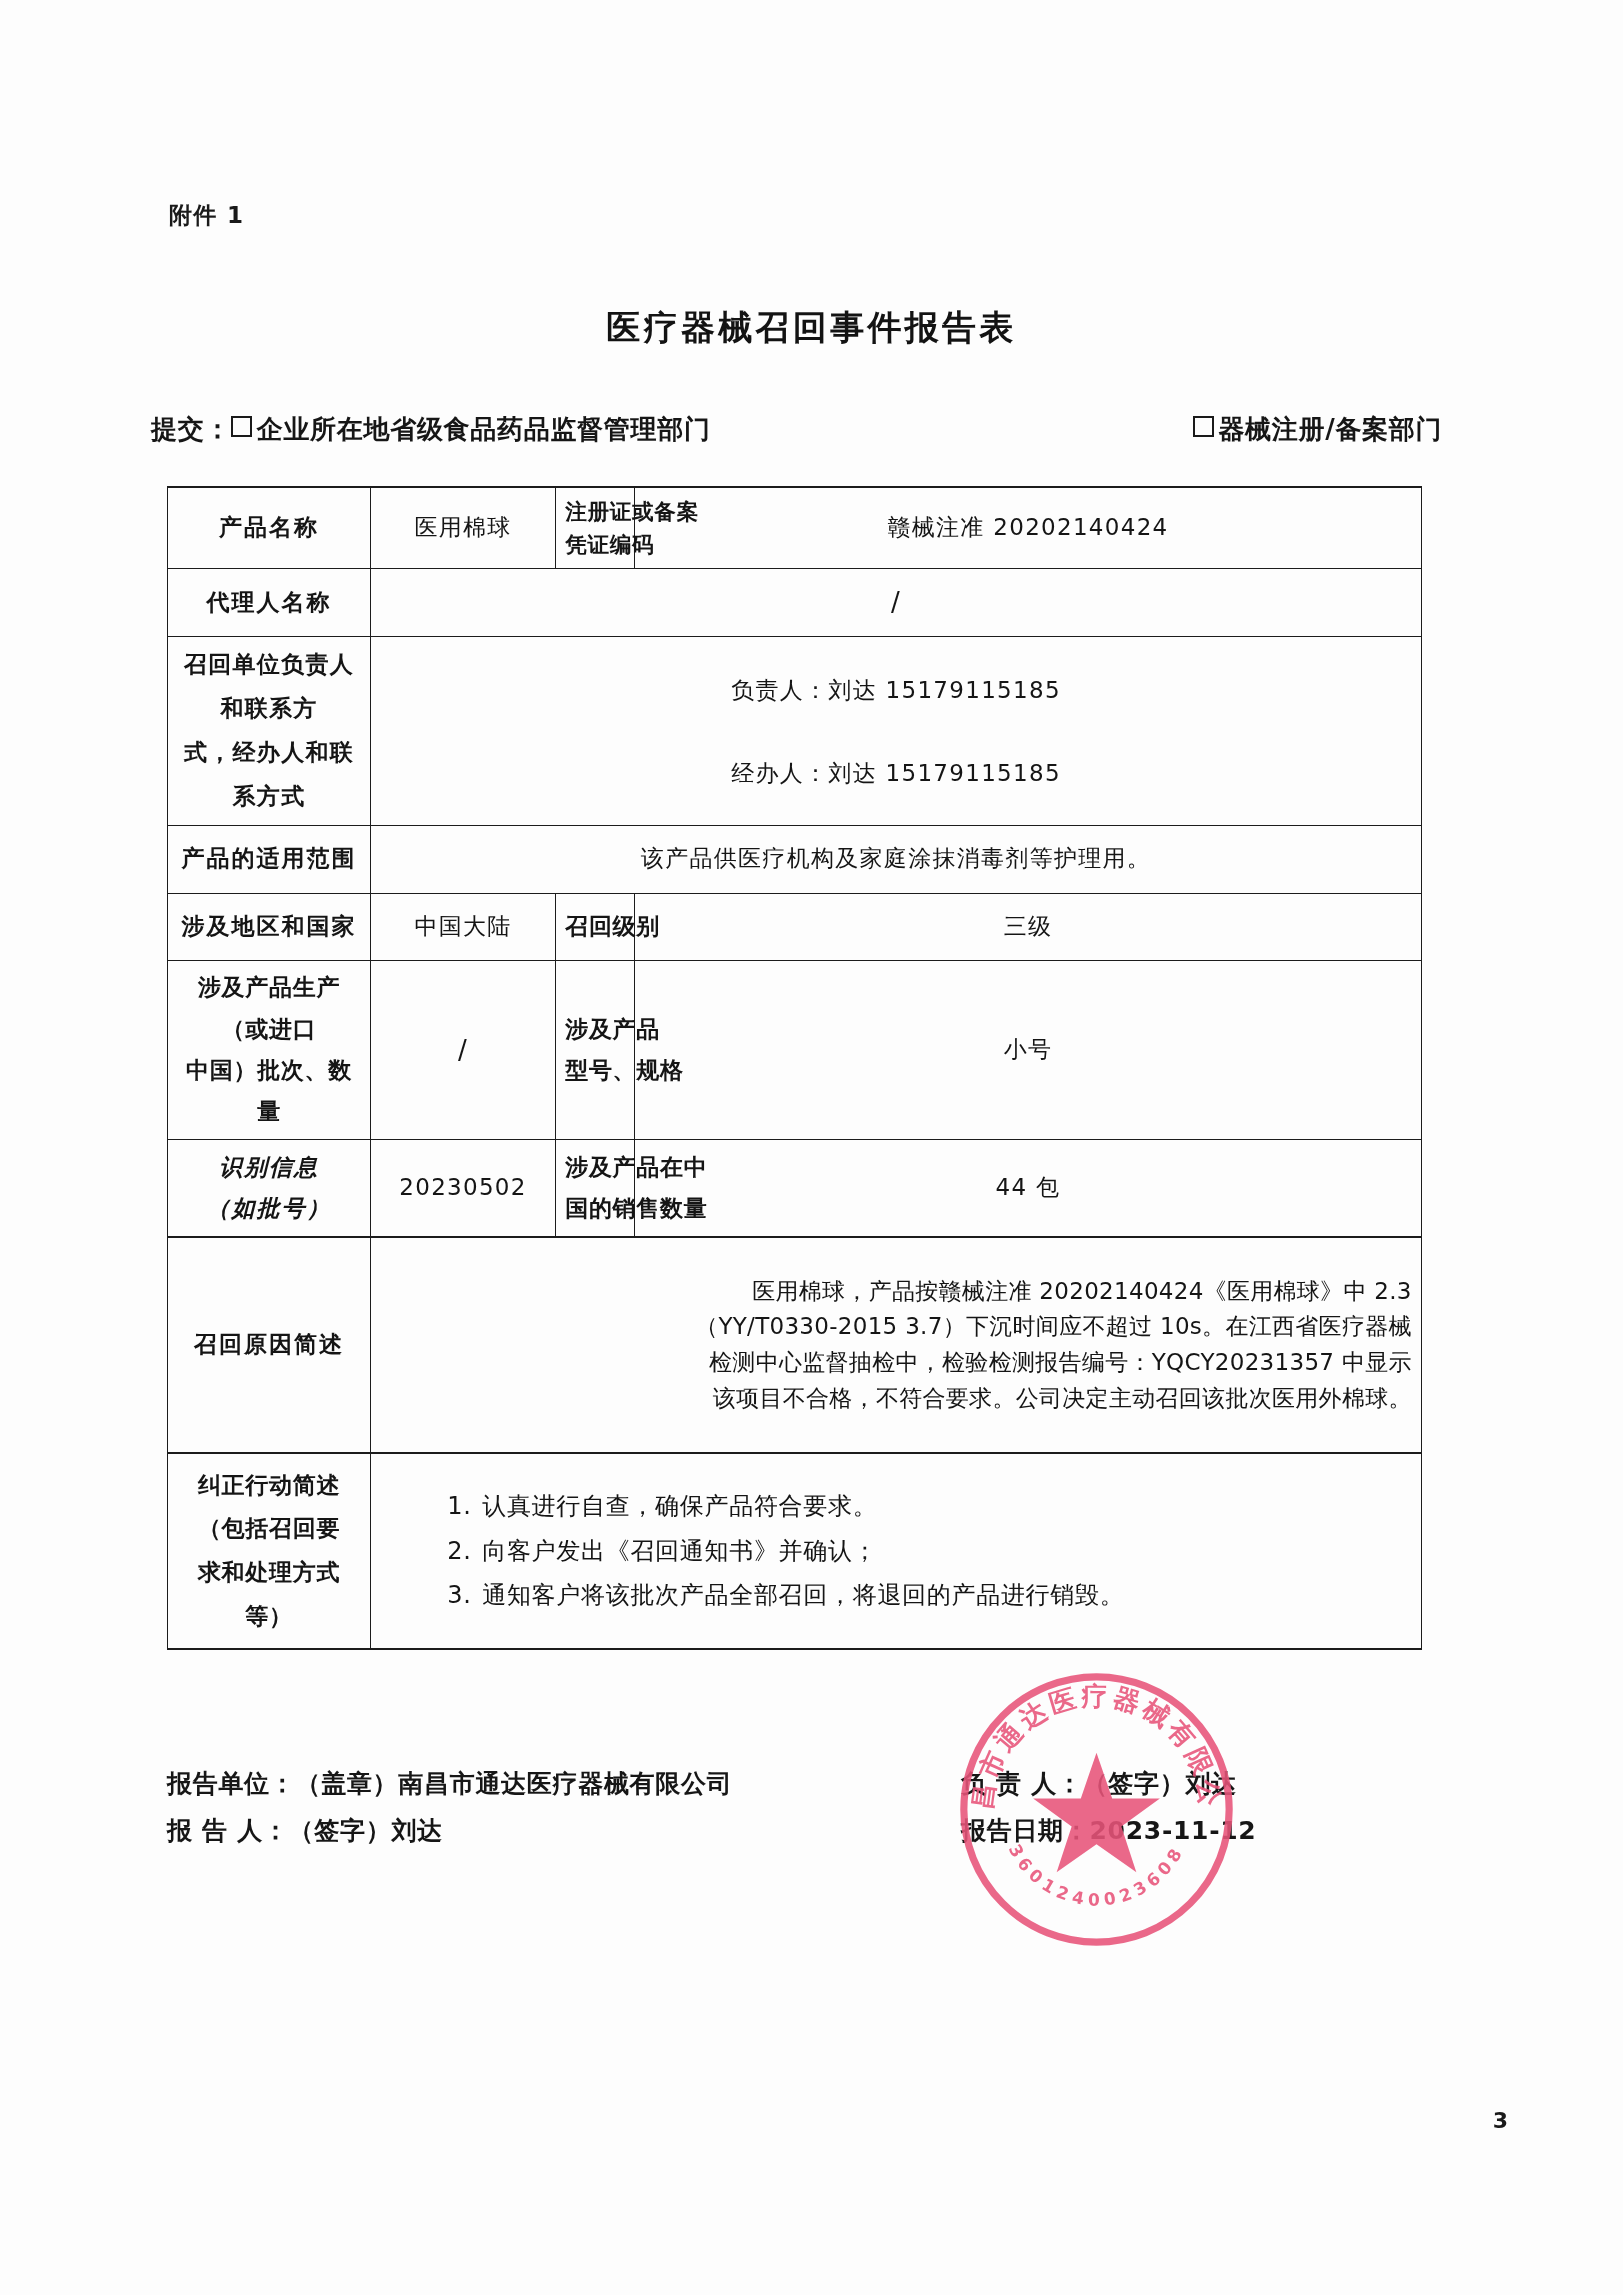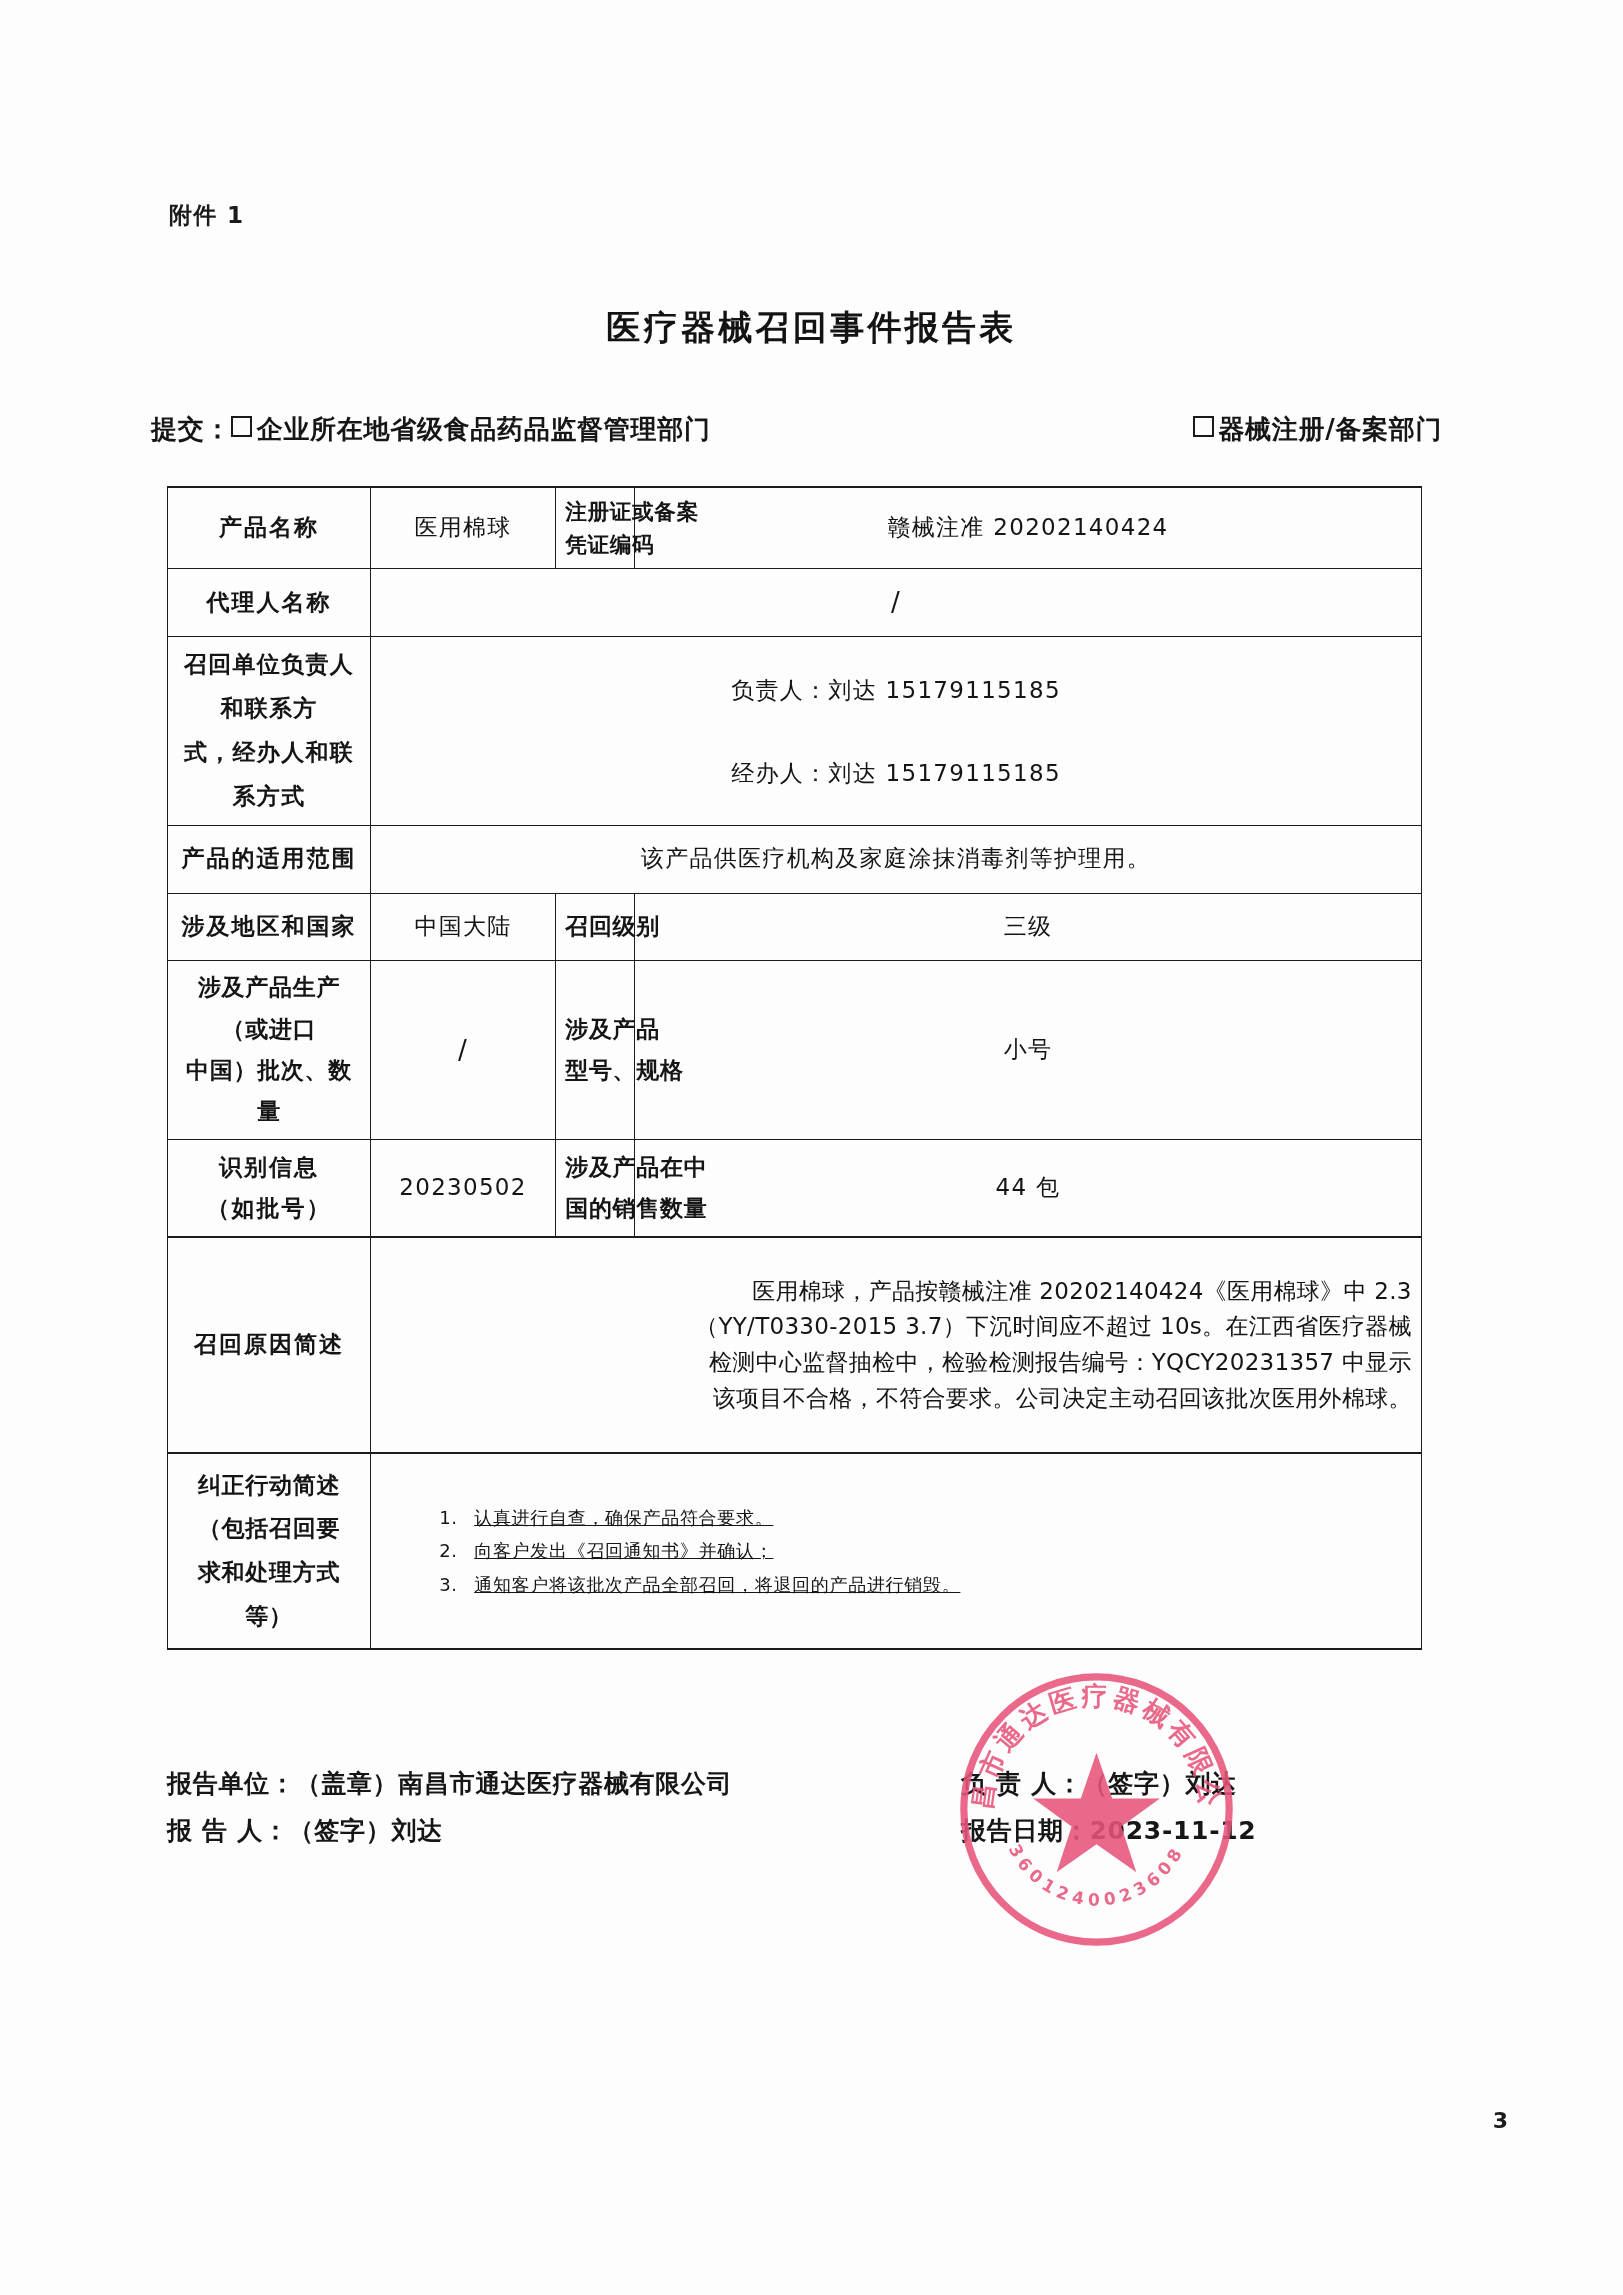--- a/index.html
+++ b/index.html
@@ -132,27 +132,26 @@
   .reason-body {
     text-align: right;
     font-size: 22px;
     line-height: 1.72;
     letter-spacing: 0.3px;
     padding-left: 5.2px;
   }
   .reason-body .ln { display: block; white-space: nowrap; }
 
   .action-list {
-    margin: 0;
+    margin: 8px;
     padding-left: 59px;
-    font-size: 18px;
+    font-size: 24px;
     line-height: 1.85;
     letter-spacing: 0.7px;
     list-style: none;
-    text-decoration: underline;
   }
   .action-list li { white-space: nowrap; }
   .action-list li .num { display: inline-block; width: 35px; }
 
   
   .footer {
     position: absolute;
     left: 167px;
     top: 1767px;
     width: 1276px;
@@ -268,21 +267,21 @@
         </td>
         <td class="val" style="font-size:26px;">/</td>
         <td class="lbl" style="white-space:nowrap; letter-spacing:0.7px; line-height:1.8;">
           <span>涉及产品</span><br>
           <span>型号、规格</span>
         </td>
         <td class="val">小号</td>
       </tr>
 
       <tr class="row-h-ident">
-        <td class="lbl" style="line-height:1.8;">
+        <td class="lbl" style="line-height:1.8;font-style:italic;">
           <span>识别信息</span><br>
           <span>（如批号）</span>
         </td>
         <td class="val">20230502</td>
         <td class="lbl" style="white-space:nowrap; letter-spacing:0.7px; line-height:1.8;">
           <span>涉及产品在中</span><br>
           <span>国的销售数量</span>
         </td>
         <td class="val">44 包</td>
       </tr>

